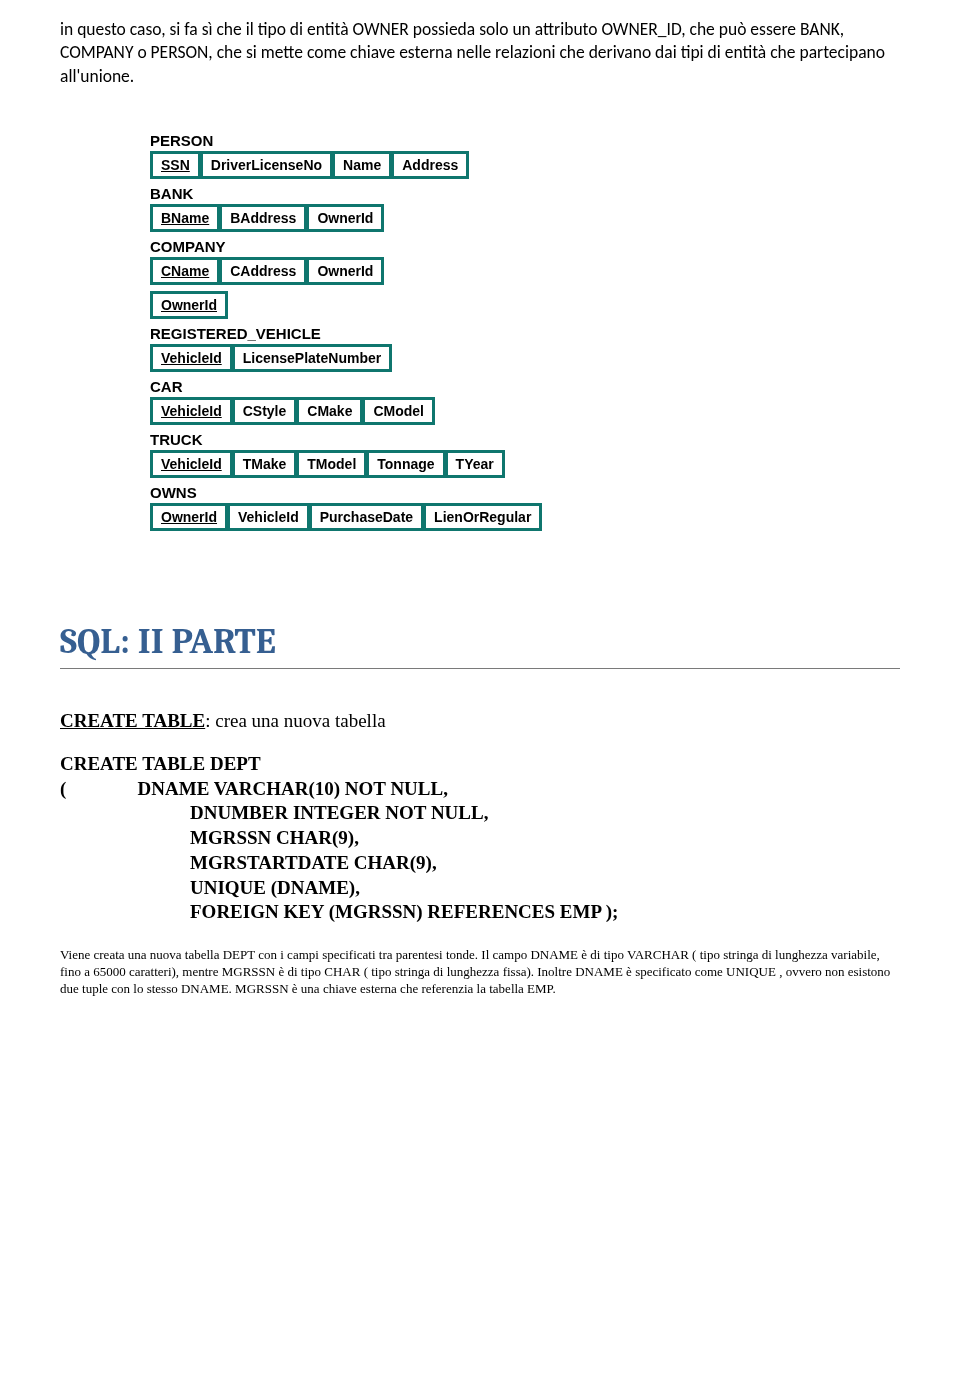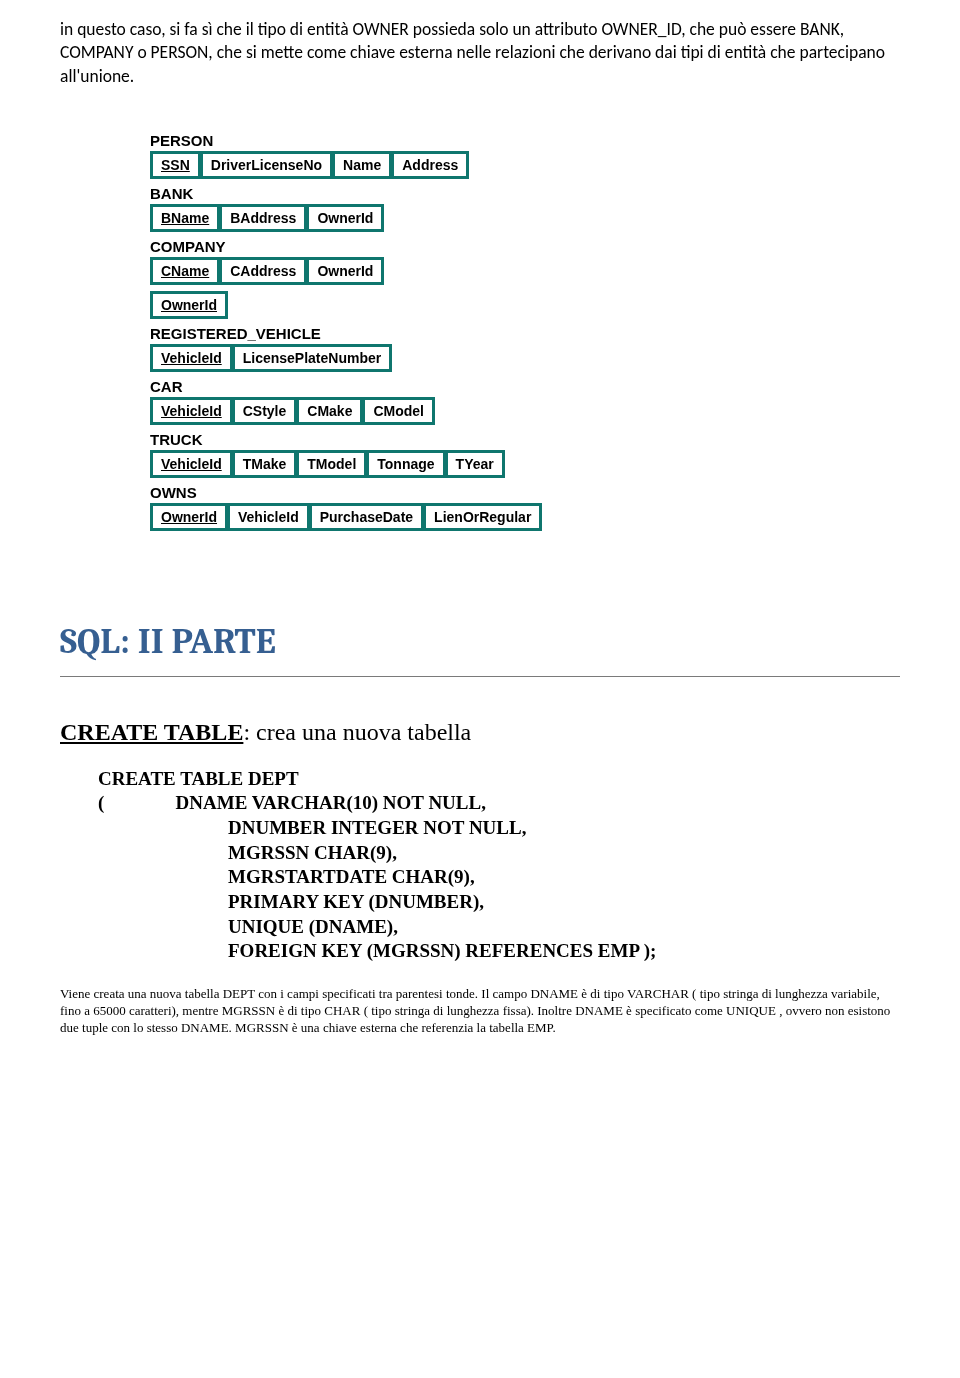--- a/index.html
+++ b/index.html
@@ -46,48 +46,47 @@
     margin-left: 0;
   }
   .cell.pk span {
     text-decoration: underline;
   }
   .heading {
     font-family: Cambria, Georgia, serif;
     color: #365F91;
     font-size: 36px;
     margin-top: 90px;
-    margin-bottom: 14px;
+    margin-bottom: 6px;
   }
   .hr {
     border: none;
     border-top: 1px solid #7a7a7a;
     margin: 0 0 40px 0;
   }
   .body-text {
     font-family: "Times New Roman", Times, serif;
-    font-size: 24px;
+    font-size: 19px;
     line-height: 1.3;
   }
   .ct-line {
     margin-bottom: 18px;
   }
   .u {
     text-decoration: underline;
   }
   .code-block {
     font-family: "Times New Roman", Times, serif;
     font-weight: bold;
     font-size: 19px;
     line-height: 1.3;
     margin-bottom: 22px;
   }
   .code-line {
     white-space: pre;
-    margin-left: 38px;
   }
   .indent {
     padding-left: 130px;
   }
   .explain {
     font-family: "Times New Roman", Times, serif;
     font-size: 13px;
     line-height: 1.3;
   }
 </style>
@@ -172,20 +171,19 @@
   <div class="body-text ct-line">
     <span class="u"><b>CREATE  TABLE</b></span><span>: crea una nuova tabella</span>
   </div>
 
   <div class="code-block">
     <div class="code-line">CREATE TABLE DEPT</div>
     <div class="code-line"><span>(</span>               <span>DNAME VARCHAR(10) NOT NULL,</span></div>
     <div class="code-line indent">DNUMBER INTEGER NOT NULL,</div>
     <div class="code-line indent">MGRSSN CHAR(9),</div>
     <div class="code-line indent">MGRSTARTDATE CHAR(9),</div>
-    <div class="code-line indent">PRIMARY KEY (DNUMBER),</div>
     <div class="code-line indent">UNIQUE (DNAME),</div>
     <div class="code-line indent">FOREIGN KEY (MGRSSN) REFERENCES EMP );</div>
   </div>
 
   <p class="explain">Viene  creata una nuova tabella DEPT con i campi specificati tra parentesi tonde. Il campo DNAME è di tipo VARCHAR ( tipo stringa di lunghezza variabile, fino a 65000 caratteri), mentre MGRSSN è di tipo CHAR ( tipo stringa di lunghezza fissa). Inoltre DNAME è specificato come UNIQUE , ovvero non esistono due tuple con lo stesso DNAME. MGRSSN è una chiave esterna che referenzia la tabella EMP.</p>
 
 </div>
 
 </body></html>

